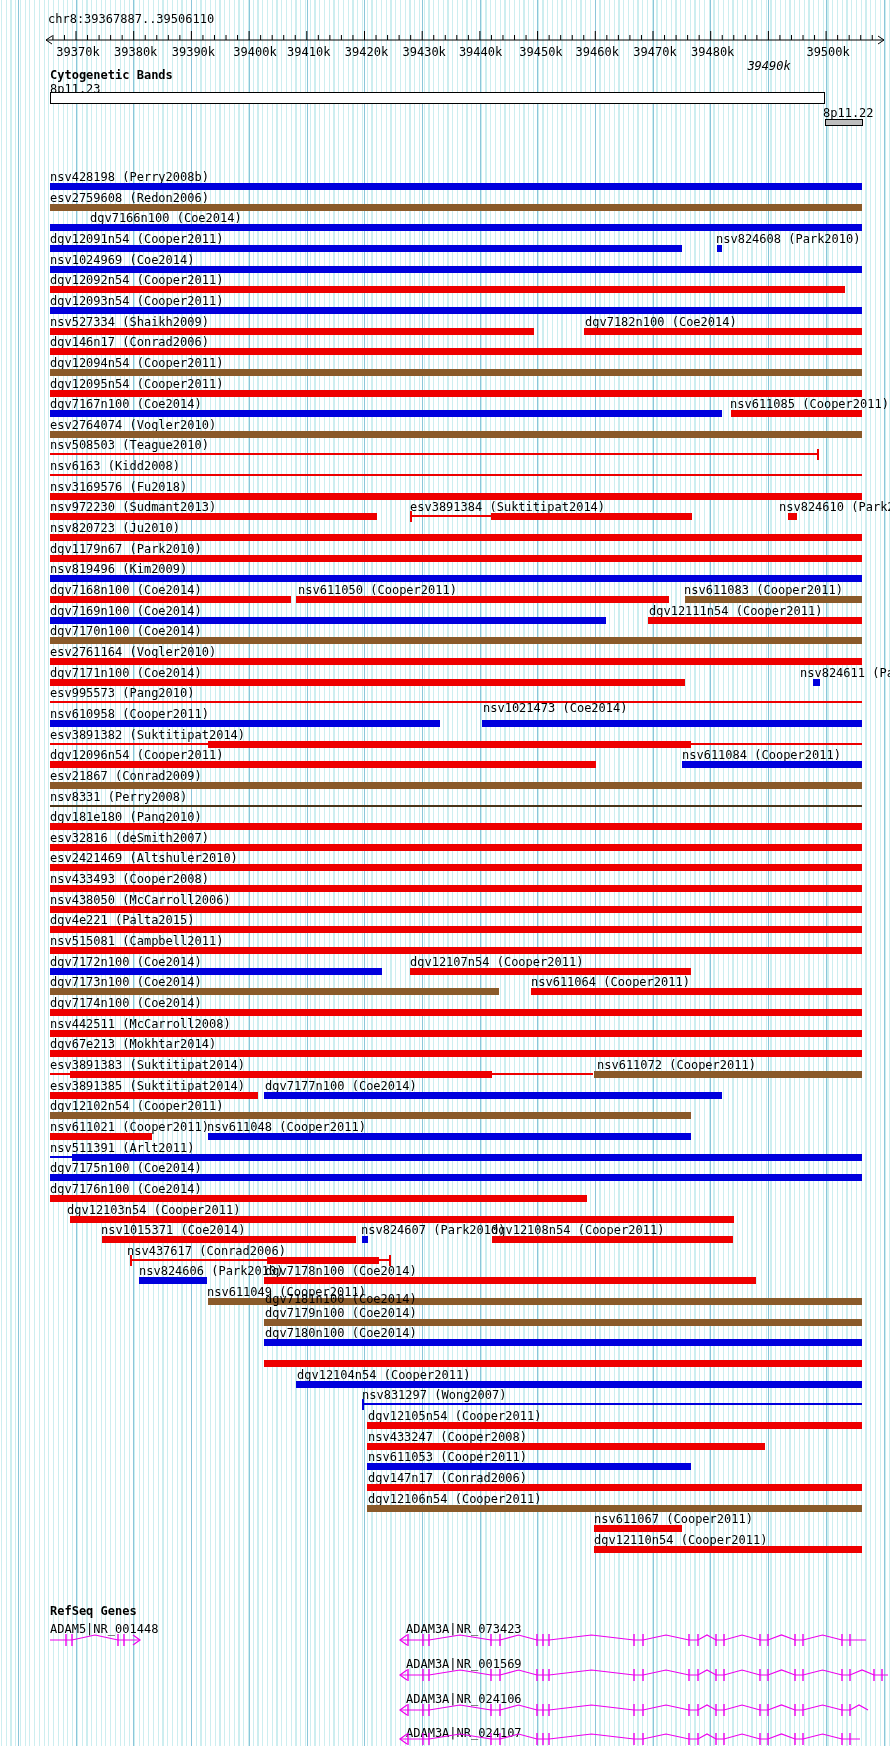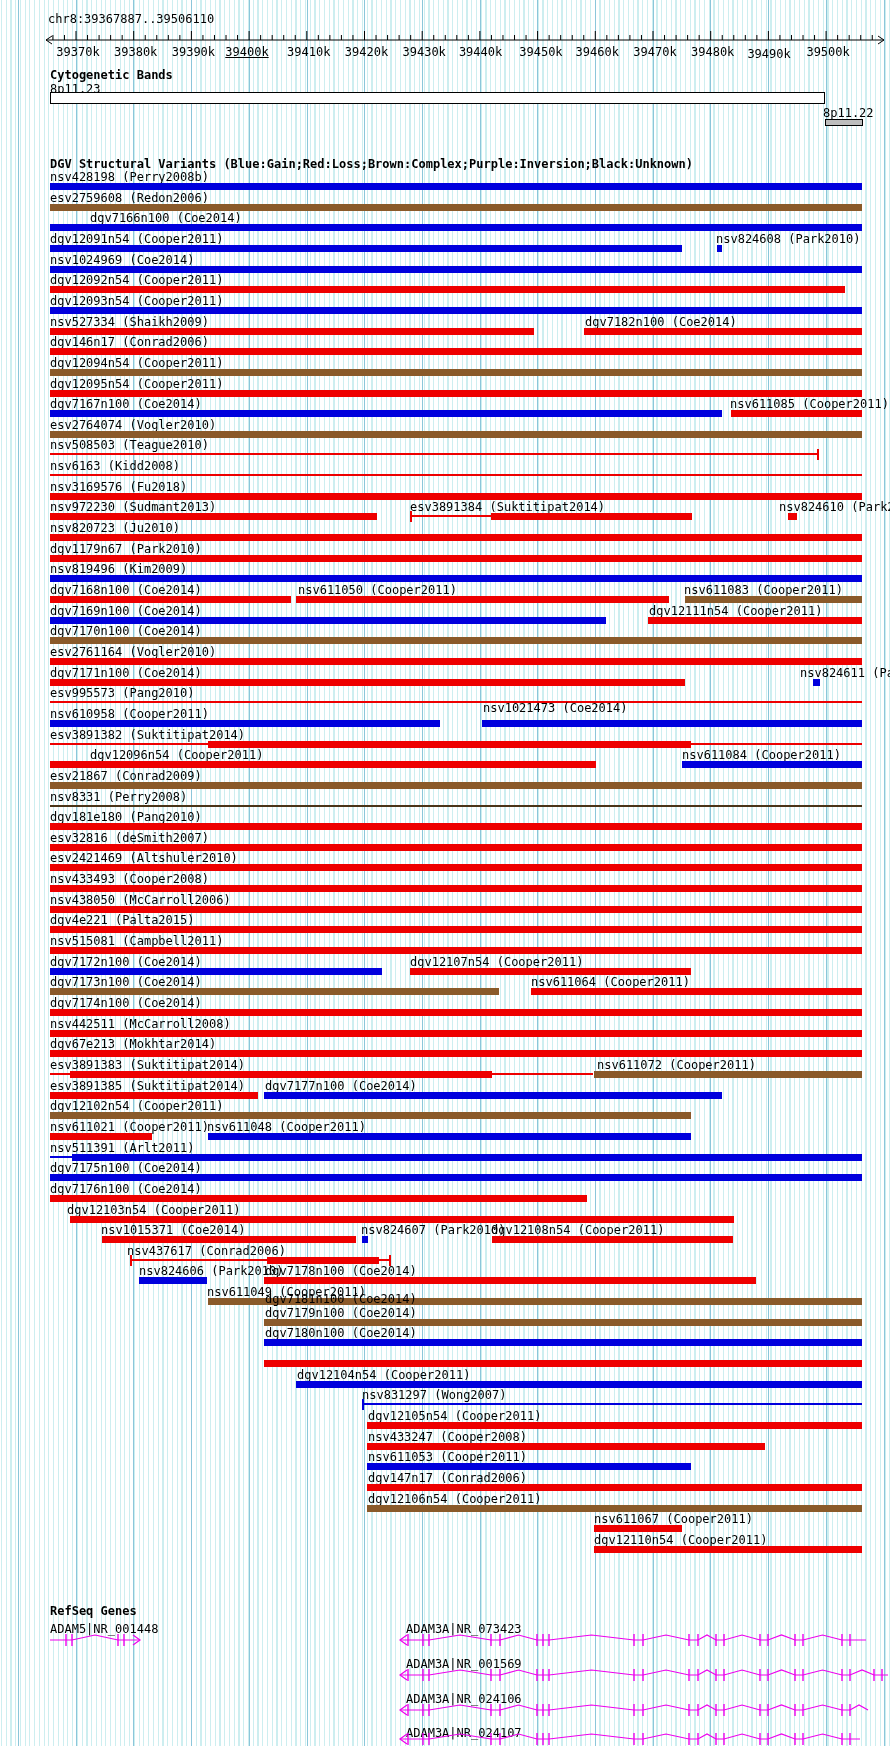--- a/index.html
+++ b/index.html
@@ -101,40 +101,39 @@
         <line x1="814.56" y1="40" x2="814.56" y2="35" stroke="#000" stroke-width="1"></line>
         <line x1="826.0999999999999" y1="40" x2="826.0999999999999" y2="31" stroke="#000" stroke-width="1"></line>
         <line x1="837.64" y1="40" x2="837.64" y2="35" stroke="#000" stroke-width="1"></line>
         <line x1="849.18" y1="40" x2="849.18" y2="35" stroke="#000" stroke-width="1"></line>
         <line x1="860.7199999999999" y1="40" x2="860.7199999999999" y2="35" stroke="#000" stroke-width="1"></line>
         <line x1="872.26" y1="40" x2="872.26" y2="35" stroke="#000" stroke-width="1"></line>
       </svg>
       <div class="abs" style="left: 55px; top: 46px; width: 46px; text-align: center;">39370k</div>
       <div class="abs" style="left: 112.7px; top: 46px; width: 46px; text-align: center;">39380k</div>
       <div class="abs" style="left: 170.4px; top: 46px; width: 46px; text-align: center;">39390k</div>
-      <div class="abs" style="left: 224px; top: 46px; width: 46px; text-align: center; text-decoration: underline;">39400k</div>
+      <div class="abs" style="left: 232px; top: 46px; width: 46px; text-align: center;">39400k</div>
       <div class="abs" style="left: 285.8px; top: 46px; width: 46px; text-align: center;">39410k</div>
       <div class="abs" style="left: 343.5px; top: 46px; width: 46px; text-align: center;">39420k</div>
       <div class="abs" style="left: 401.2px; top: 46px; width: 46px; text-align: center;">39430k</div>
       <div class="abs" style="left: 458.9px; top: 46px; width: 34px; text-align: center;">39440k</div>
       <div class="abs" style="left: 516.6px; top: 46px; width: 46px; text-align: right;">39450k</div>
       <div class="abs" style="left: 574.3px; top: 46px; width: 46px; text-align: center;">39460k</div>
       <div class="abs" style="left: 632px; top: 46px; width: 46px; text-align: center;">39470k</div>
       <div class="abs" style="left: 689.7px; top: 46px; width: 46px; text-align: center;">39480k</div>
-      <div class="abs" style="left: 747.4px; top: 48px; width: 41px; text-align: center;">39490k</div>
+      <div class="abs" style="left: 747.4px; top: 60px; width: 41px; text-align: center; font-style: italic;">39490k</div>
       <div class="abs" style="left: 805.1px; top: 46px; width: 46px; text-align: center;">39500k</div>
     </div>
   <div id="cyto-header" class="abs hdr">Cytogenetic Bands</div>
   <div id="bands-host">
       <div class="abs" style="left: 50px; top: 83px;">8p11.23</div>
       <div class="band" style="left: 50px; top: 92px; width: 775px; height: 12px; background: rgb(255, 255, 255);"></div>
       <div class="abs" style="left: 823px; top: 107px; text-align: right;">8p11.22</div>
       <div class="band" style="left: 825px; top: 119px; width: 38px; height: 7px; background: rgb(189, 189, 189);"></div>
     </div>
-  <div id="dgv-header" class="abs hdr">DGV Structural Variants (Blue:Gain;Red:Loss;Brown:Complex;Purple:Inversion;Black:Unknown)</div>
   <div id="variants-host">
       <div>
         <div class="vlabel" style="left: 50px; top: 171px;">nsv428198 (Perry2008b)</div>
         <div class="vbar" style="left: 50px; top: 183px; width: 812px; height: 7px; background: rgb(0, 0, 221);"></div>
       </div>
       <div>
         <div class="vlabel" style="left: 50px; top: 191.65px;">esv2759608 (Redon2006)</div>
         <div class="vbar" style="left: 50px; top: 203.65px; width: 812px; height: 7px; background: rgb(138, 90, 42);"></div>
       </div>
       <div>
@@ -260,21 +259,21 @@
         <div class="vbar" style="left: 50px; top: 719.9px; width: 390px; height: 7px; background: rgb(0, 0, 221);"></div>
         <div class="vbar" style="left: 482px; top: 719.9px; width: 380px; height: 7px; background: rgb(0, 0, 221);"></div>
       </div>
       <div>
         <div class="vlabel" style="left: 50px; top: 728.55px;">esv3891382 (Suktitipat2014)</div>
         <div class="vline" style="left: 50px; top: 742.55px; width: 158px; height: 2px; background: rgb(238, 0, 0);"></div>
         <div class="vbar" style="left: 208px; top: 740.55px; width: 483px; height: 7px; background: rgb(238, 0, 0);"></div>
         <div class="vline" style="left: 691px; top: 742.55px; width: 171px; height: 2px; background: rgb(238, 0, 0);"></div>
       </div>
       <div>
-        <div class="vlabel" style="left: 50px; top: 749.2px; margin-left: 40px;">dgv12096n54 (Cooper2011)</div>
+        <div class="vlabel" style="left: 50px; top: 749.2px;">dgv12096n54 (Cooper2011)</div>
         <div class="vlabel" style="left: 682px; top: 749.2px;">nsv611084 (Cooper2011)</div>
         <div class="vbar" style="left: 50px; top: 761.2px; width: 546px; height: 7px; background: rgb(238, 0, 0);"></div>
         <div class="vbar" style="left: 682px; top: 761.2px; width: 180px; height: 7px; background: rgb(0, 0, 221);"></div>
       </div>
       <div>
         <div class="vlabel" style="left: 50px; top: 769.85px;">esv21867 (Conrad2009)</div>
         <div class="vbar" style="left: 50px; top: 781.85px; width: 812px; height: 7px; background: rgb(138, 90, 42);"></div>
       </div>
       <div>
         <div class="vlabel" style="left: 50px; top: 790.5px;">nsv8331 (Perry2008)</div>

